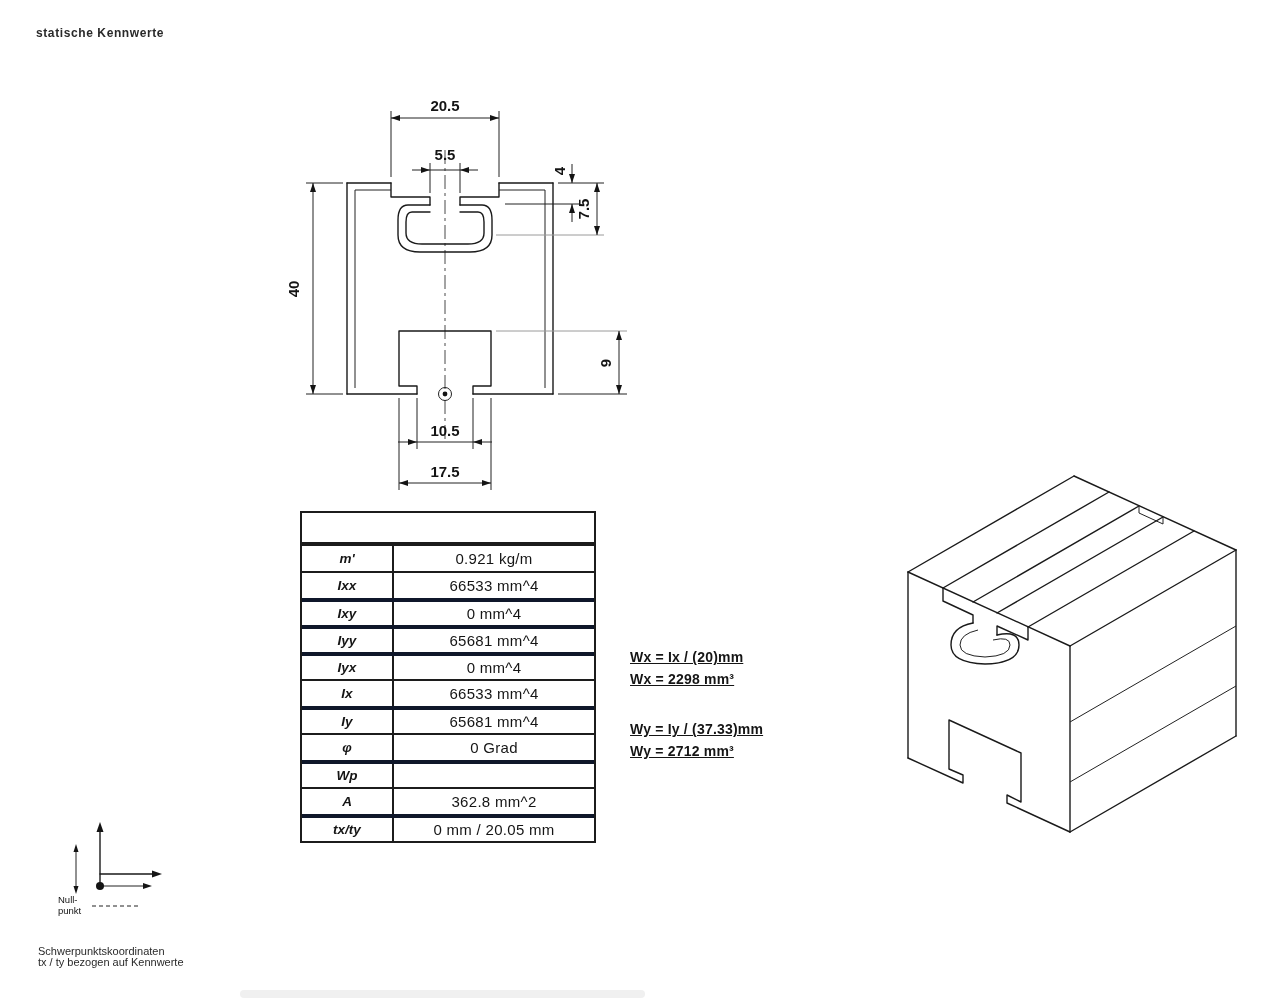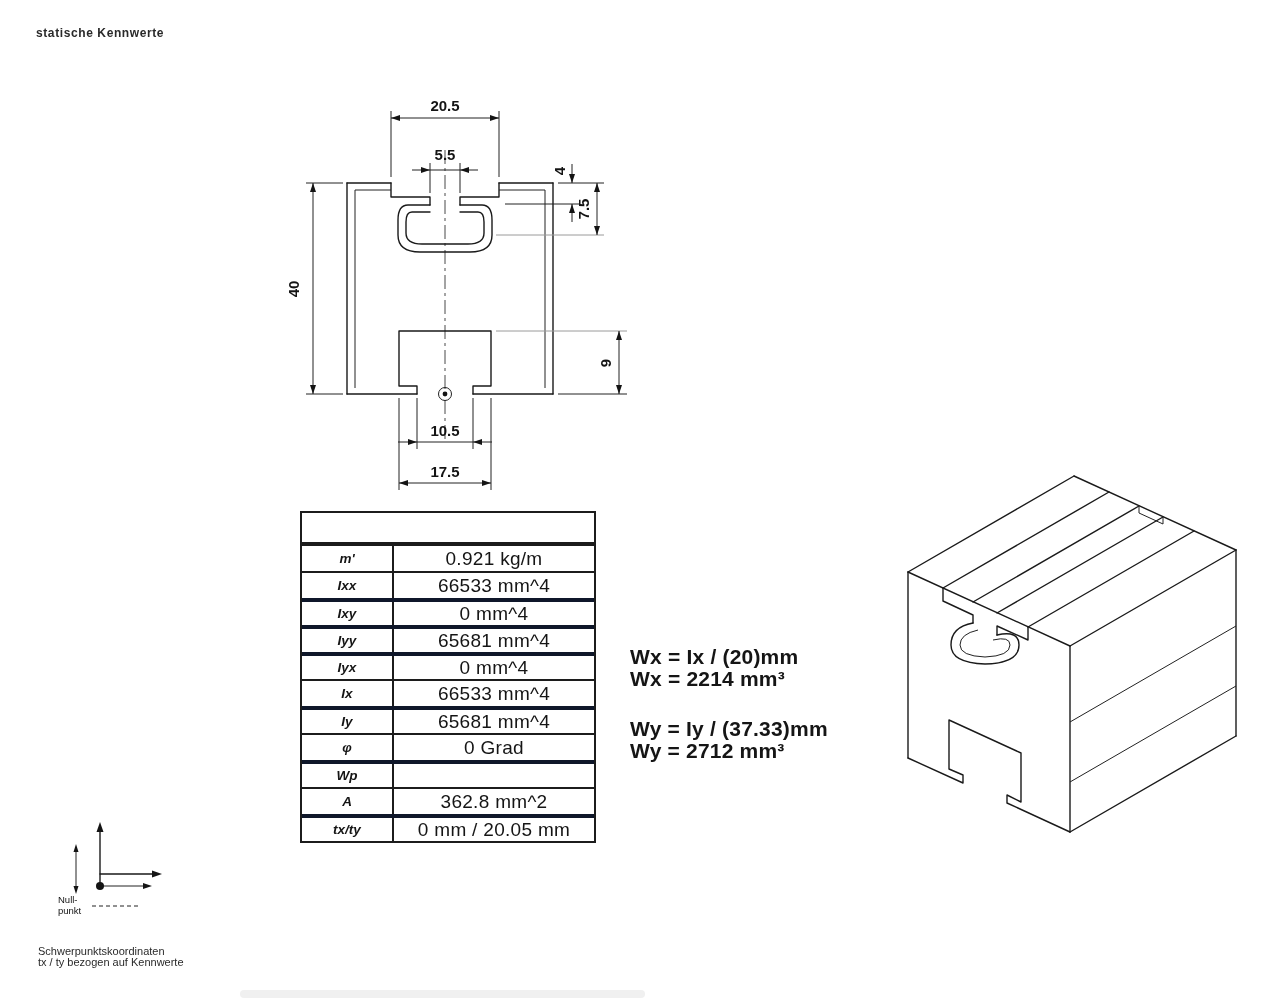--- a/index.html
+++ b/index.html
@@ -24,24 +24,24 @@
   .t-row{display:flex;height:27px;box-sizing:border-box;border-top:4px solid #0f172a;}
   .t-row:first-of-type{border-top:none;}
   .t-row.thick{border-top:2px solid #1c1c1c;}
   .t-row .t-label{
     width:92px;border-right:2px solid #1c1c1c;box-sizing:border-box;
     display:flex;align-items:center;justify-content:center;
     font-size:13.5px;font-style:italic;font-weight:600;color:#151515;
   }
   .t-row .t-value{
     flex:1;display:flex;align-items:center;justify-content:center;
-    font-size:19px;color:#151515;letter-spacing:.3px;font-weight:500;
-  }
-  
-  #formulas{left:630px;top:646px;font-size:21px;color:#151515;font-weight:600;letter-spacing:.2px;}
+    font-size:15px;color:#151515;letter-spacing:.3px;font-weight:500;
+  }
+  
+  #formulas{left:630px;top:646px;font-size:14px;color:#151515;font-weight:600;letter-spacing:.2px;text-decoration:underline;}
   #formulas .f-line{height:22px;line-height:22px;}
   #formulas .f-gap{height:28px;}
   
   #footer-note{left:38px;top:946px;font-size:11px;line-height:11px;color:#2a2a2a;}
   
   #bottom-strip{left:240px;top:990px;width:405px;height:8px;background:#f0f0f0;border-radius:4px;}
   svg{position:absolute;overflow:visible;}
   svg text{font-family:"Liberation Sans", sans-serif;font-size:15px;fill:#141414;font-weight:600;}
   svg text.small{font-size:9.5px;font-weight:400;}
   .ink{stroke:#1a1a1a;fill:none;stroke-width:1.4;stroke-linejoin:round;stroke-linecap:round;}
@@ -173,21 +173,21 @@
     <div class="t-value">362.8 mm^2</div>
   </div>
   <div class="t-row">
     <div class="t-label">tx/ty</div>
     <div class="t-value">0 mm / 20.05 mm</div>
   </div>
 </div>
 
 <div class="abs" id="formulas">
   <div class="f-line">Wx = Ix / (20)mm</div>
-  <div class="f-line">Wx = 2214 mm³</div>
+  <div class="f-line">Wx = 2298 mm³</div>
   <div class="f-gap"></div>
   <div class="f-line">Wy = Iy / (37.33)mm</div>
   <div class="f-line">Wy = 2712 mm³</div>
 </div>
 
 <svg class="abs" id="iso-drawing" style="left:880px;top:440px;" width="380" height="410" viewBox="880 440 380 410">
   <g>
 
     <path class="ink" d="M908,758 L908,572"></path>
     <path class="ink" d="M908,572 L1074,476"></path>

